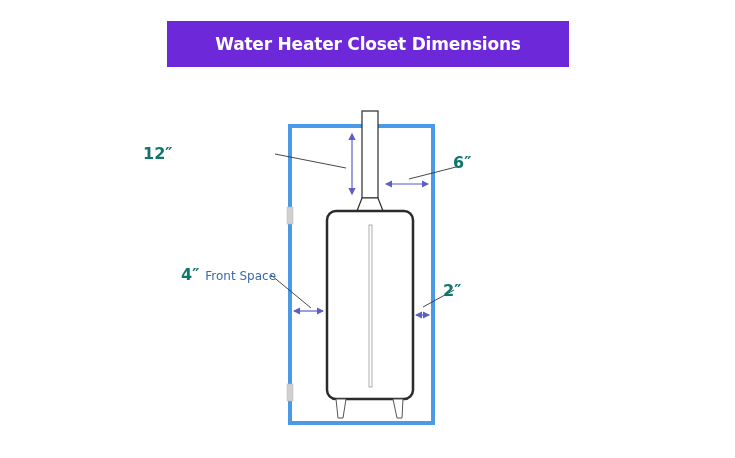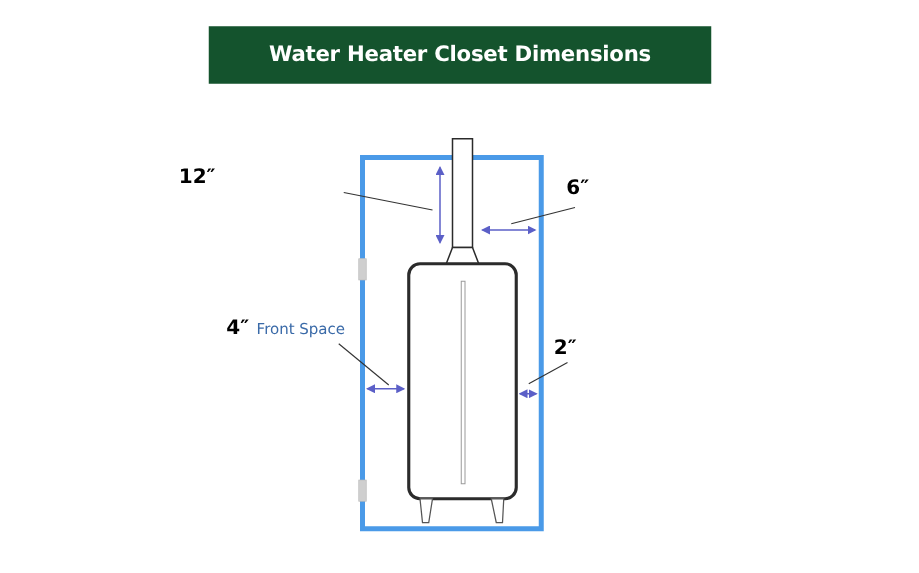--- a/index.html
+++ b/index.html
@@ -1,20 +1,20 @@
 <!DOCTYPE html>
 <html><head>
 <meta charset="utf-8">
 <style>
   html, body { margin:0; padding:0; background:#ffffff; }
   body { width:735px; height:458px; position:relative; overflow:hidden; font-family:"DejaVu Sans", sans-serif; }
-  .title-bar { position:absolute; left:167px; top:21px; width:402px; height:46px; background:#14532d; display:flex; align-items:center; justify-content:center; }
+  .title-bar { position:absolute; left:167px; top:21px; width:402px; height:46px; background:#6d28d9; display:flex; align-items:center; justify-content:center; }
   .title-text { color:#ffffff; font-weight:bold; font-size:17px; letter-spacing:-0.2px; }
   .label { position:absolute; color:#2a63a8; white-space:nowrap; display:flex; align-items:baseline; }
-  .label .num { font-weight:bold; font-size:16px; color:#000000; margin-right:6px; }
+  .label .num { font-weight:bold; font-size:16px; color:#0f766e; margin-right:6px;margin-top:13px; }
   .label .txt { font-size:12px; color:#3a6aa8; }
   svg { position:absolute; left:0; top:0; }
 </style>
 </head>
 <body>
 
 <div class="title-bar">
   <span class="title-text">Water Heater Closet Dimensions</span>
 </div>
 

